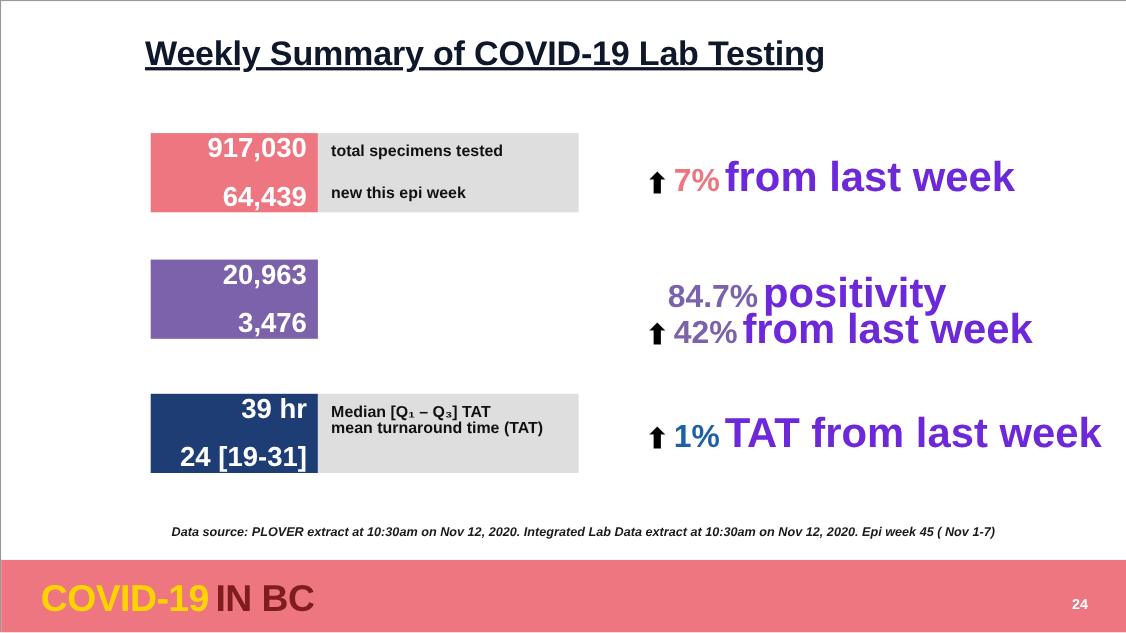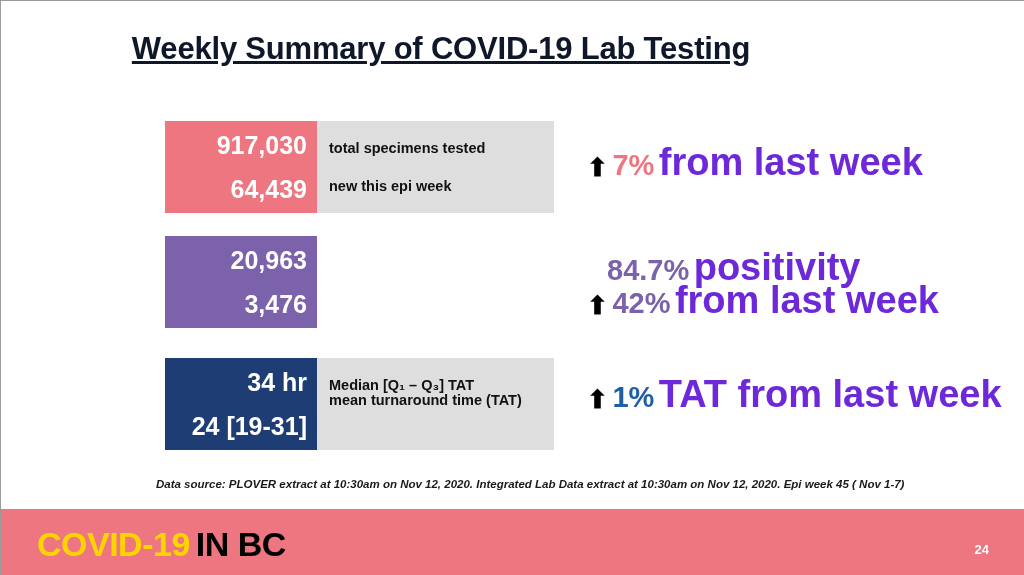--- a/index.html
+++ b/index.html
@@ -33,24 +33,23 @@
     color: #0f172a;
     letter-spacing: -0.2px;
     text-decoration: underline;
   }
 
   
   .stat-row {
     position: absolute;
     left: 136px;
     width: 389px;
-    height: 92px;
+    height: 72px;
     display: flex;
     align-items: stretch;
-    margin-left: 28px;
   }
   .stat-row.row-1 { top: 120px; }
   .stat-row.row-2 { top: 235px; gap: 48px; }
   .stat-row.row-3 { top: 357px; }
 
   .value-block {
     width: 152px;
     flex: 0 0 152px;
     display: flex;
     flex-direction: column;
@@ -131,21 +130,21 @@
   }
   .footer-brand {
     position: absolute;
     left: 36px;
     top: 16px;
     font-size: 34px;
     font-weight: bold;
     letter-spacing: -0.5px;
   }
   .footer-brand .covid { color: #FFD400; }
-  .footer-brand .inbc { color: #000000; margin-left: 6px; }
+  .footer-brand .inbc { color: #7f1d1d; margin-left: 6px; }
   .page-num {
     position: absolute;
     right: 36px;
     top: 33px;
     color: #ffffff;
     font-size: 13px;
     font-weight: bold;
   }
 </style>
 </head>
@@ -168,21 +167,21 @@
 
   <div class="stat-row row-2">
     <div class="value-block" style="background:#7B62AB;">
       <div class="val top">20,963</div>
       <div class="val">3,476</div>
     </div>
   </div>
 
   <div class="stat-row row-3">
     <div class="value-block" style="background:#1F3D75;">
-      <div class="val top">34 hr</div>
+      <div class="val top">39 hr</div>
       <div class="val">24 [19-31]</div>
     </div>
     <div class="label-block">
       <div class="lbl">Median  [Q₁ – Q₃] TAT</div>
       <div class="lbl top">mean turnaround time (TAT)</div>
     </div>
   </div>
 
   <div class="compare cmp-1">
     <span class="arrow">⬆</span>

